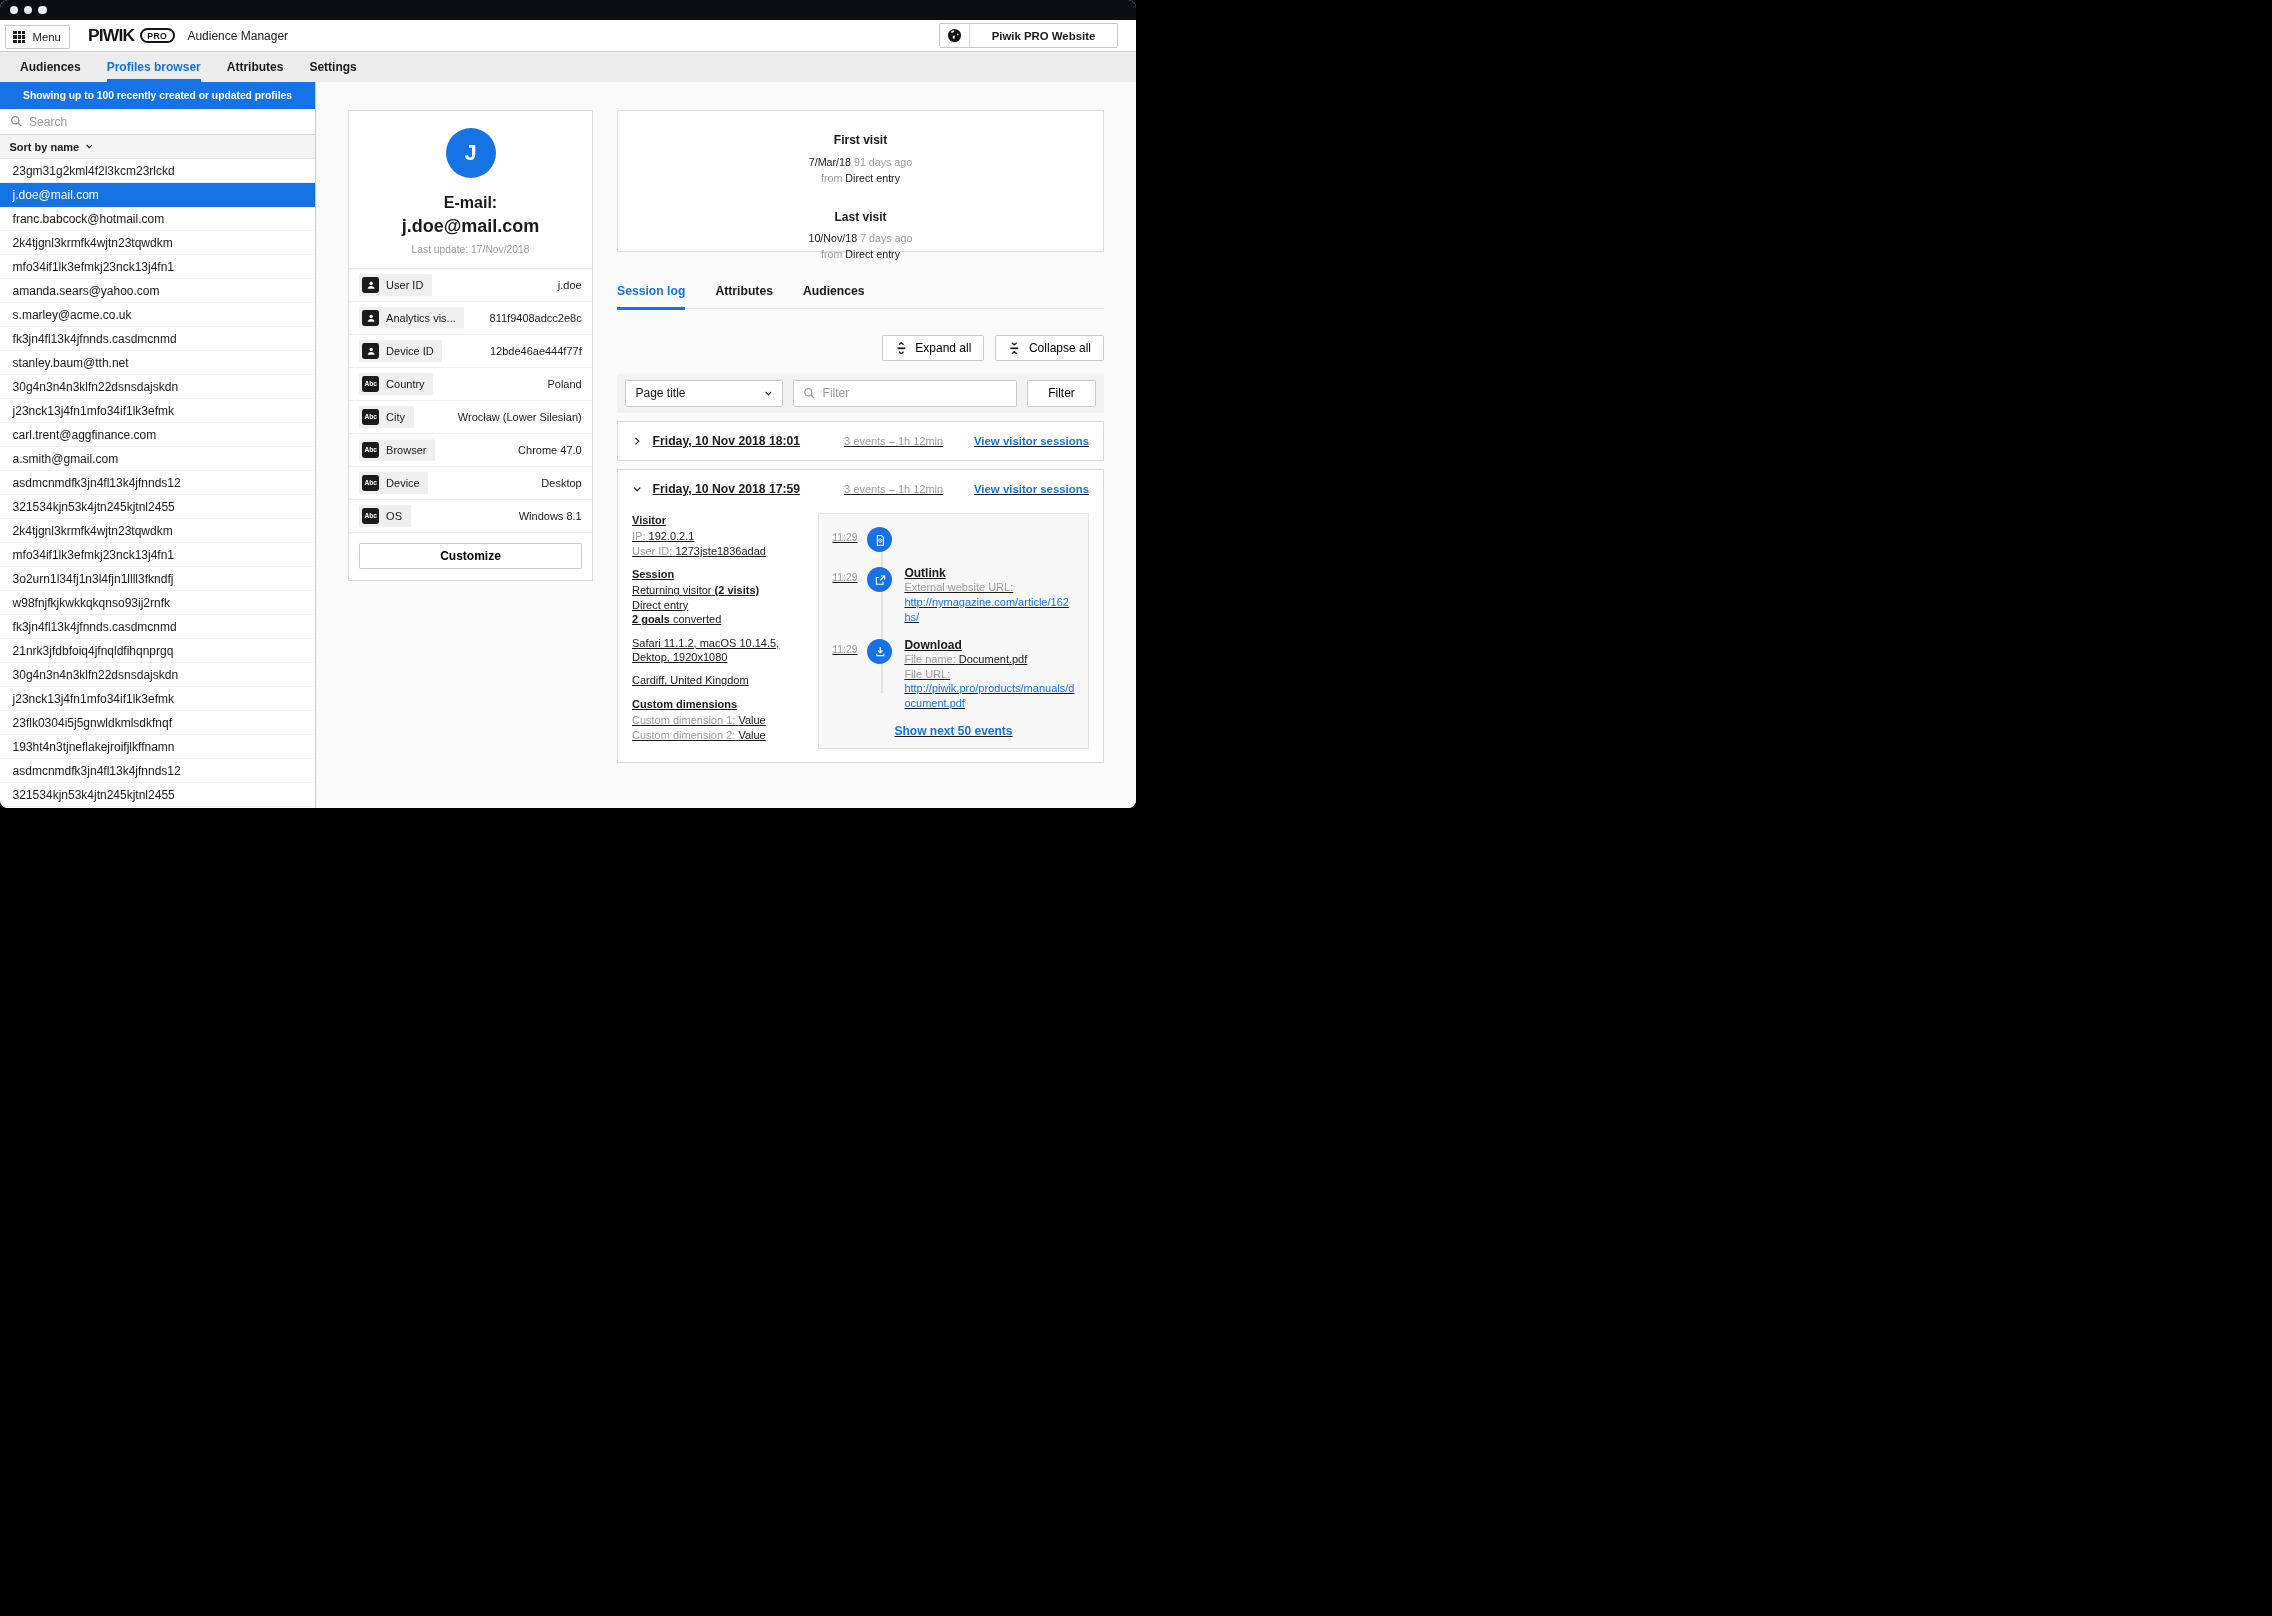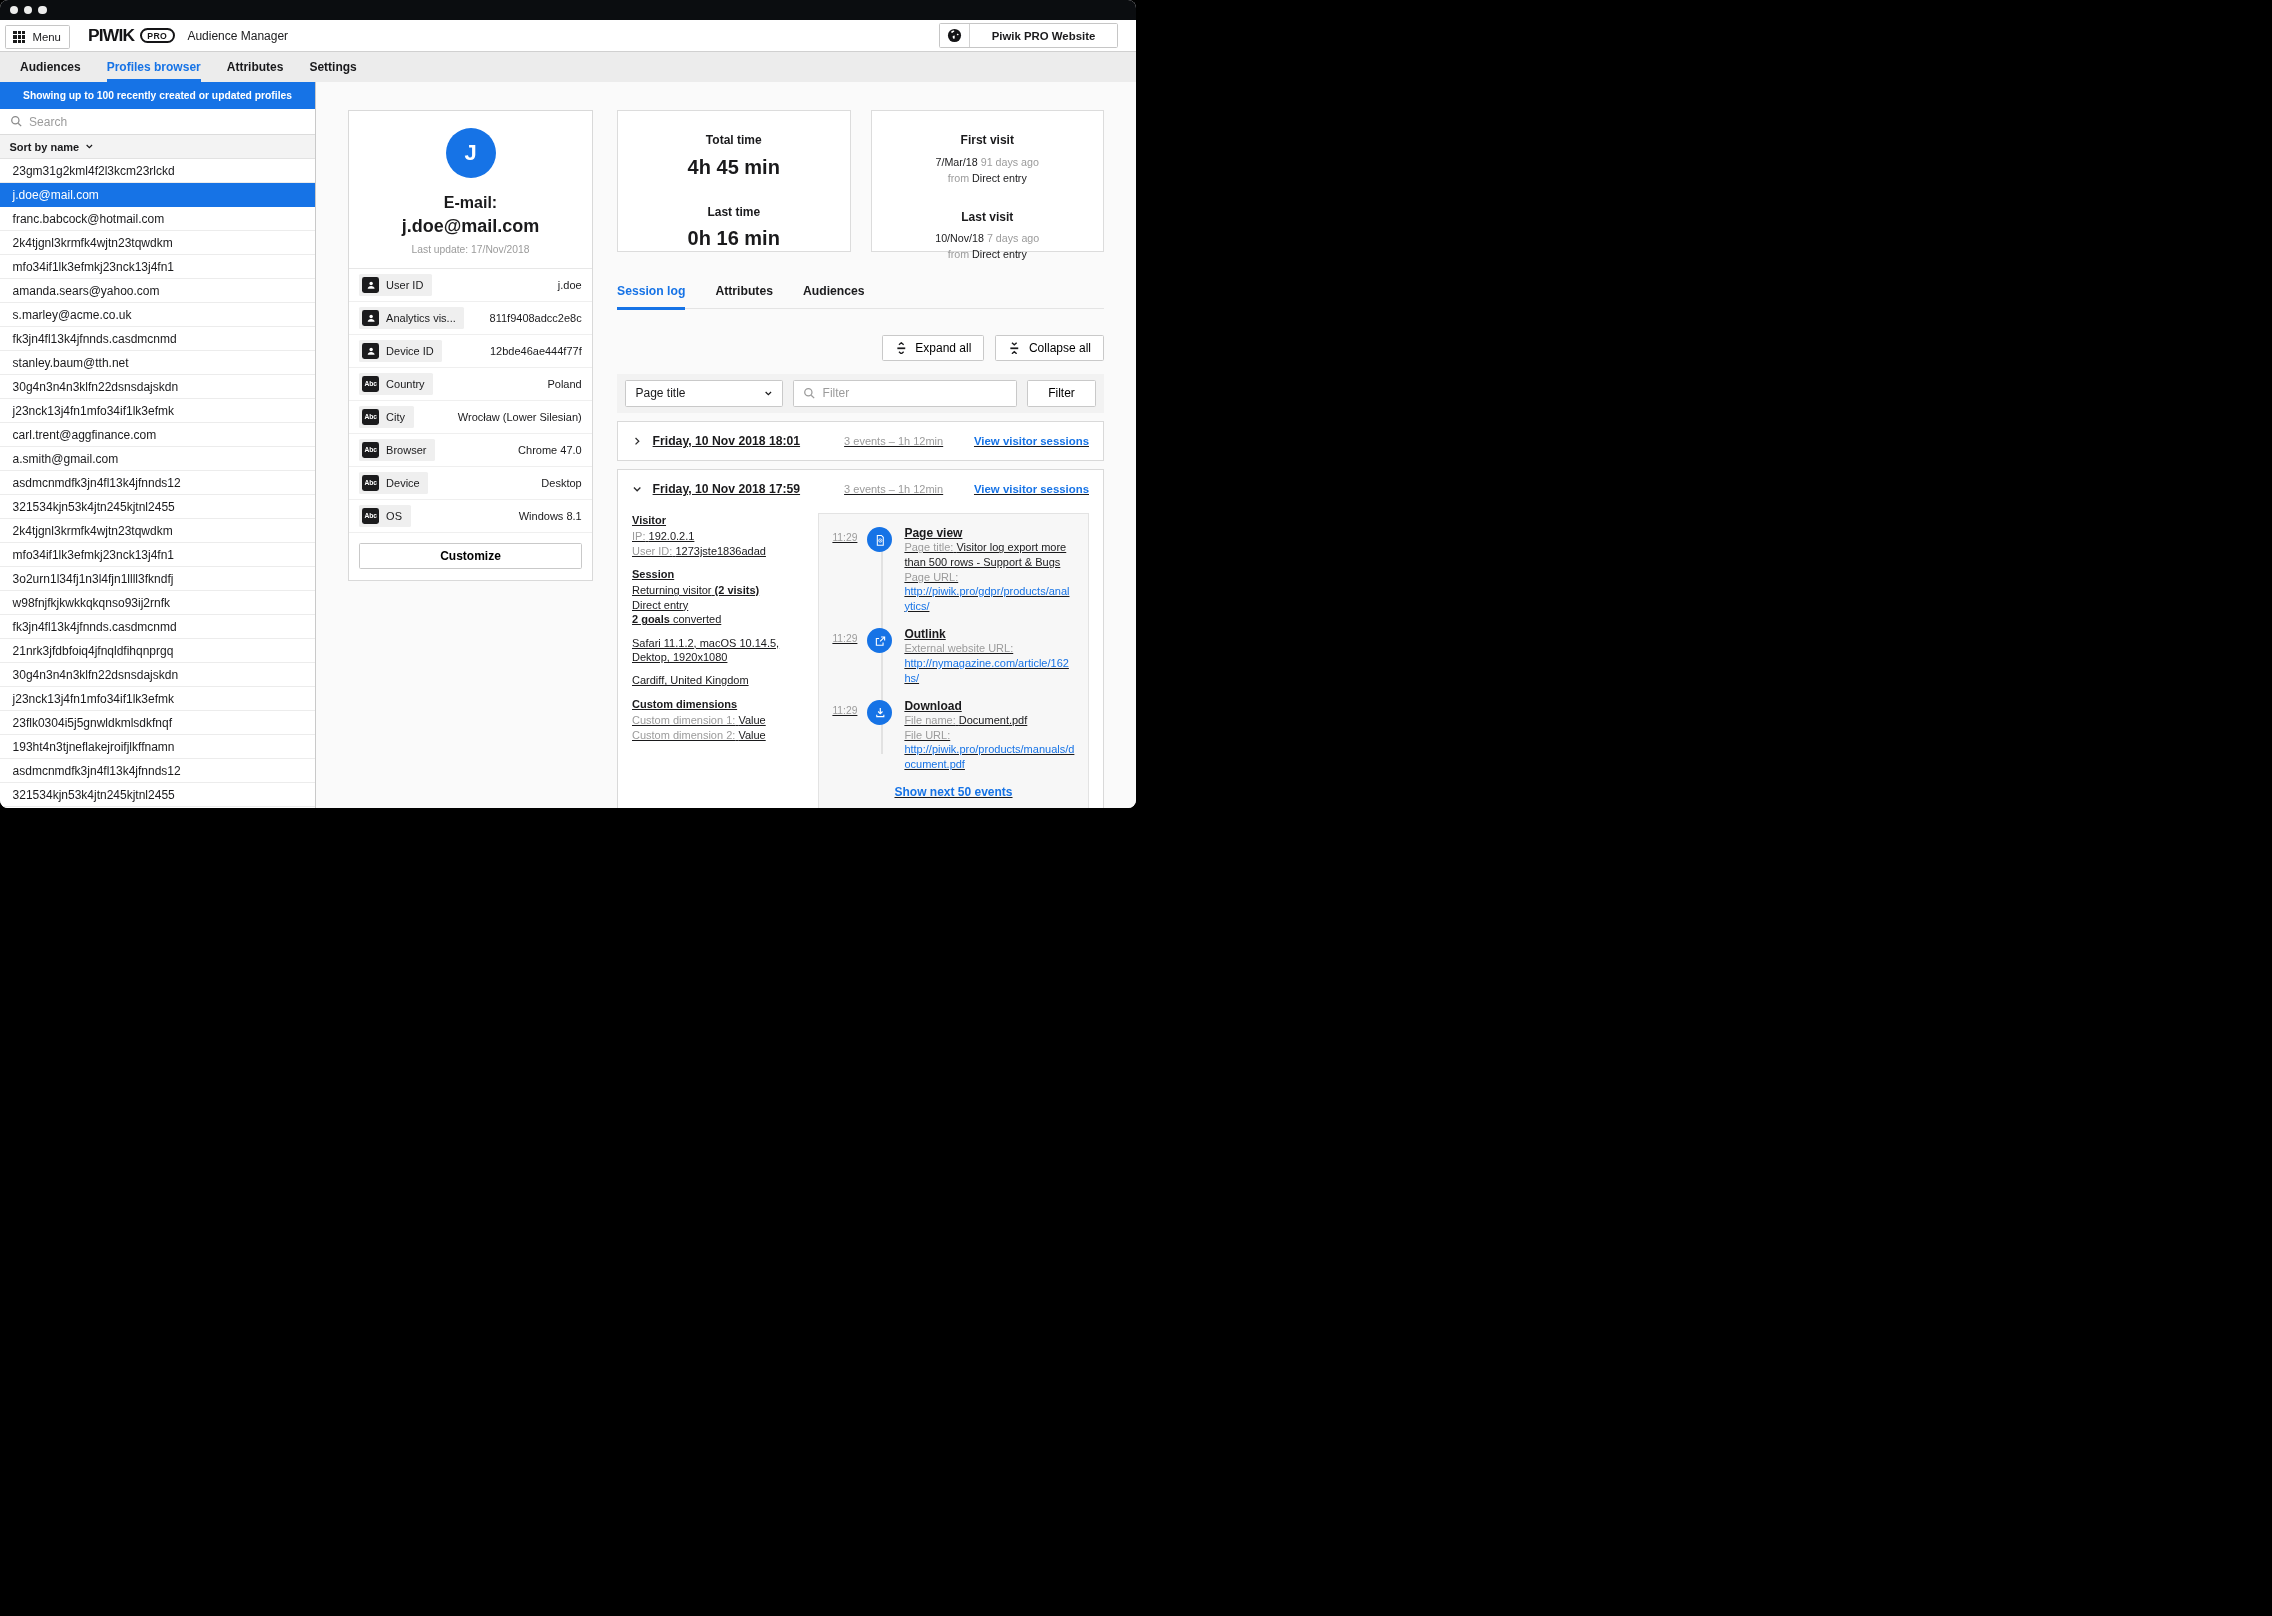--- a/index.html
+++ b/index.html
@@ -387,26 +387,20 @@
         </div>
         <div class="customize-wrap">
           <button class="customize">Customize</button>
         </div>
       </div>
 
       <div class="rightcol">
 
         <div class="stats">
           <div class="scard">
-            <div class="s-label">Total time</div>
-            <div class="s-value">4h 45 min</div>
-            <div class="s-label2">Last time</div>
-            <div class="s-value">0h 16 min</div>
-          </div>
-          <div class="scard">
             <div class="s-label">First visit</div>
             <div class="v-line">
               <span>7/Mar/18</span>
               <span class="muted">91 days ago</span>
             </div>
             <div class="v-line">
               <span class="muted">from</span>
               <span>Direct entry</span>
             </div>
             <div class="s-label2">Last visit</div>
@@ -519,25 +513,20 @@
             <div class="events">
               <div class="event">
                 <div class="ev-time">11:29</div>
                 <div class="ev-icon">
                   <svg width="12.6" height="12.6" viewBox="0 0 16 16">
                       <path d="M4.2 1.8h5.2l2.4 2.4v10H4.2z" fill="none" stroke="#fff" stroke-width="1.3"></path>
                       <circle cx="8" cy="8.3" r="2.1" fill="none" stroke="#fff" stroke-width="1.1"></circle>
                       <circle cx="8" cy="8.3" r="0.8" fill="#fff"></circle>
                     </svg>
                 </div>
-                <div class="ev-body">
-                  <div class="ev-title">Page view</div>
-                  <div><span class="muted">Page title:</span> <span>Visitor log export more than 500 rows - Support &amp; Bugs</span></div>
-                  <div><span class="muted">Page URL:</span> <a class="link">http://piwik.pro/gdpr/products/analytics/</a></div>
-                </div>
               </div>
 
               <div class="event">
                 <div class="ev-time">11:29</div>
                 <div class="ev-icon">
                   <svg width="12.6" height="12.6" viewBox="0 0 16 16">
                       <path d="M6.5 4.5H3v8.5h8.5V9.5" fill="none" stroke="#fff" stroke-width="1.4"></path>
                       <path d="M9 2.5h4.5V7" fill="none" stroke="#fff" stroke-width="1.4"></path>
                       <path d="M13.2 2.8L7.8 8.2" fill="none" stroke="#fff" stroke-width="1.4"></path>
                     </svg>

